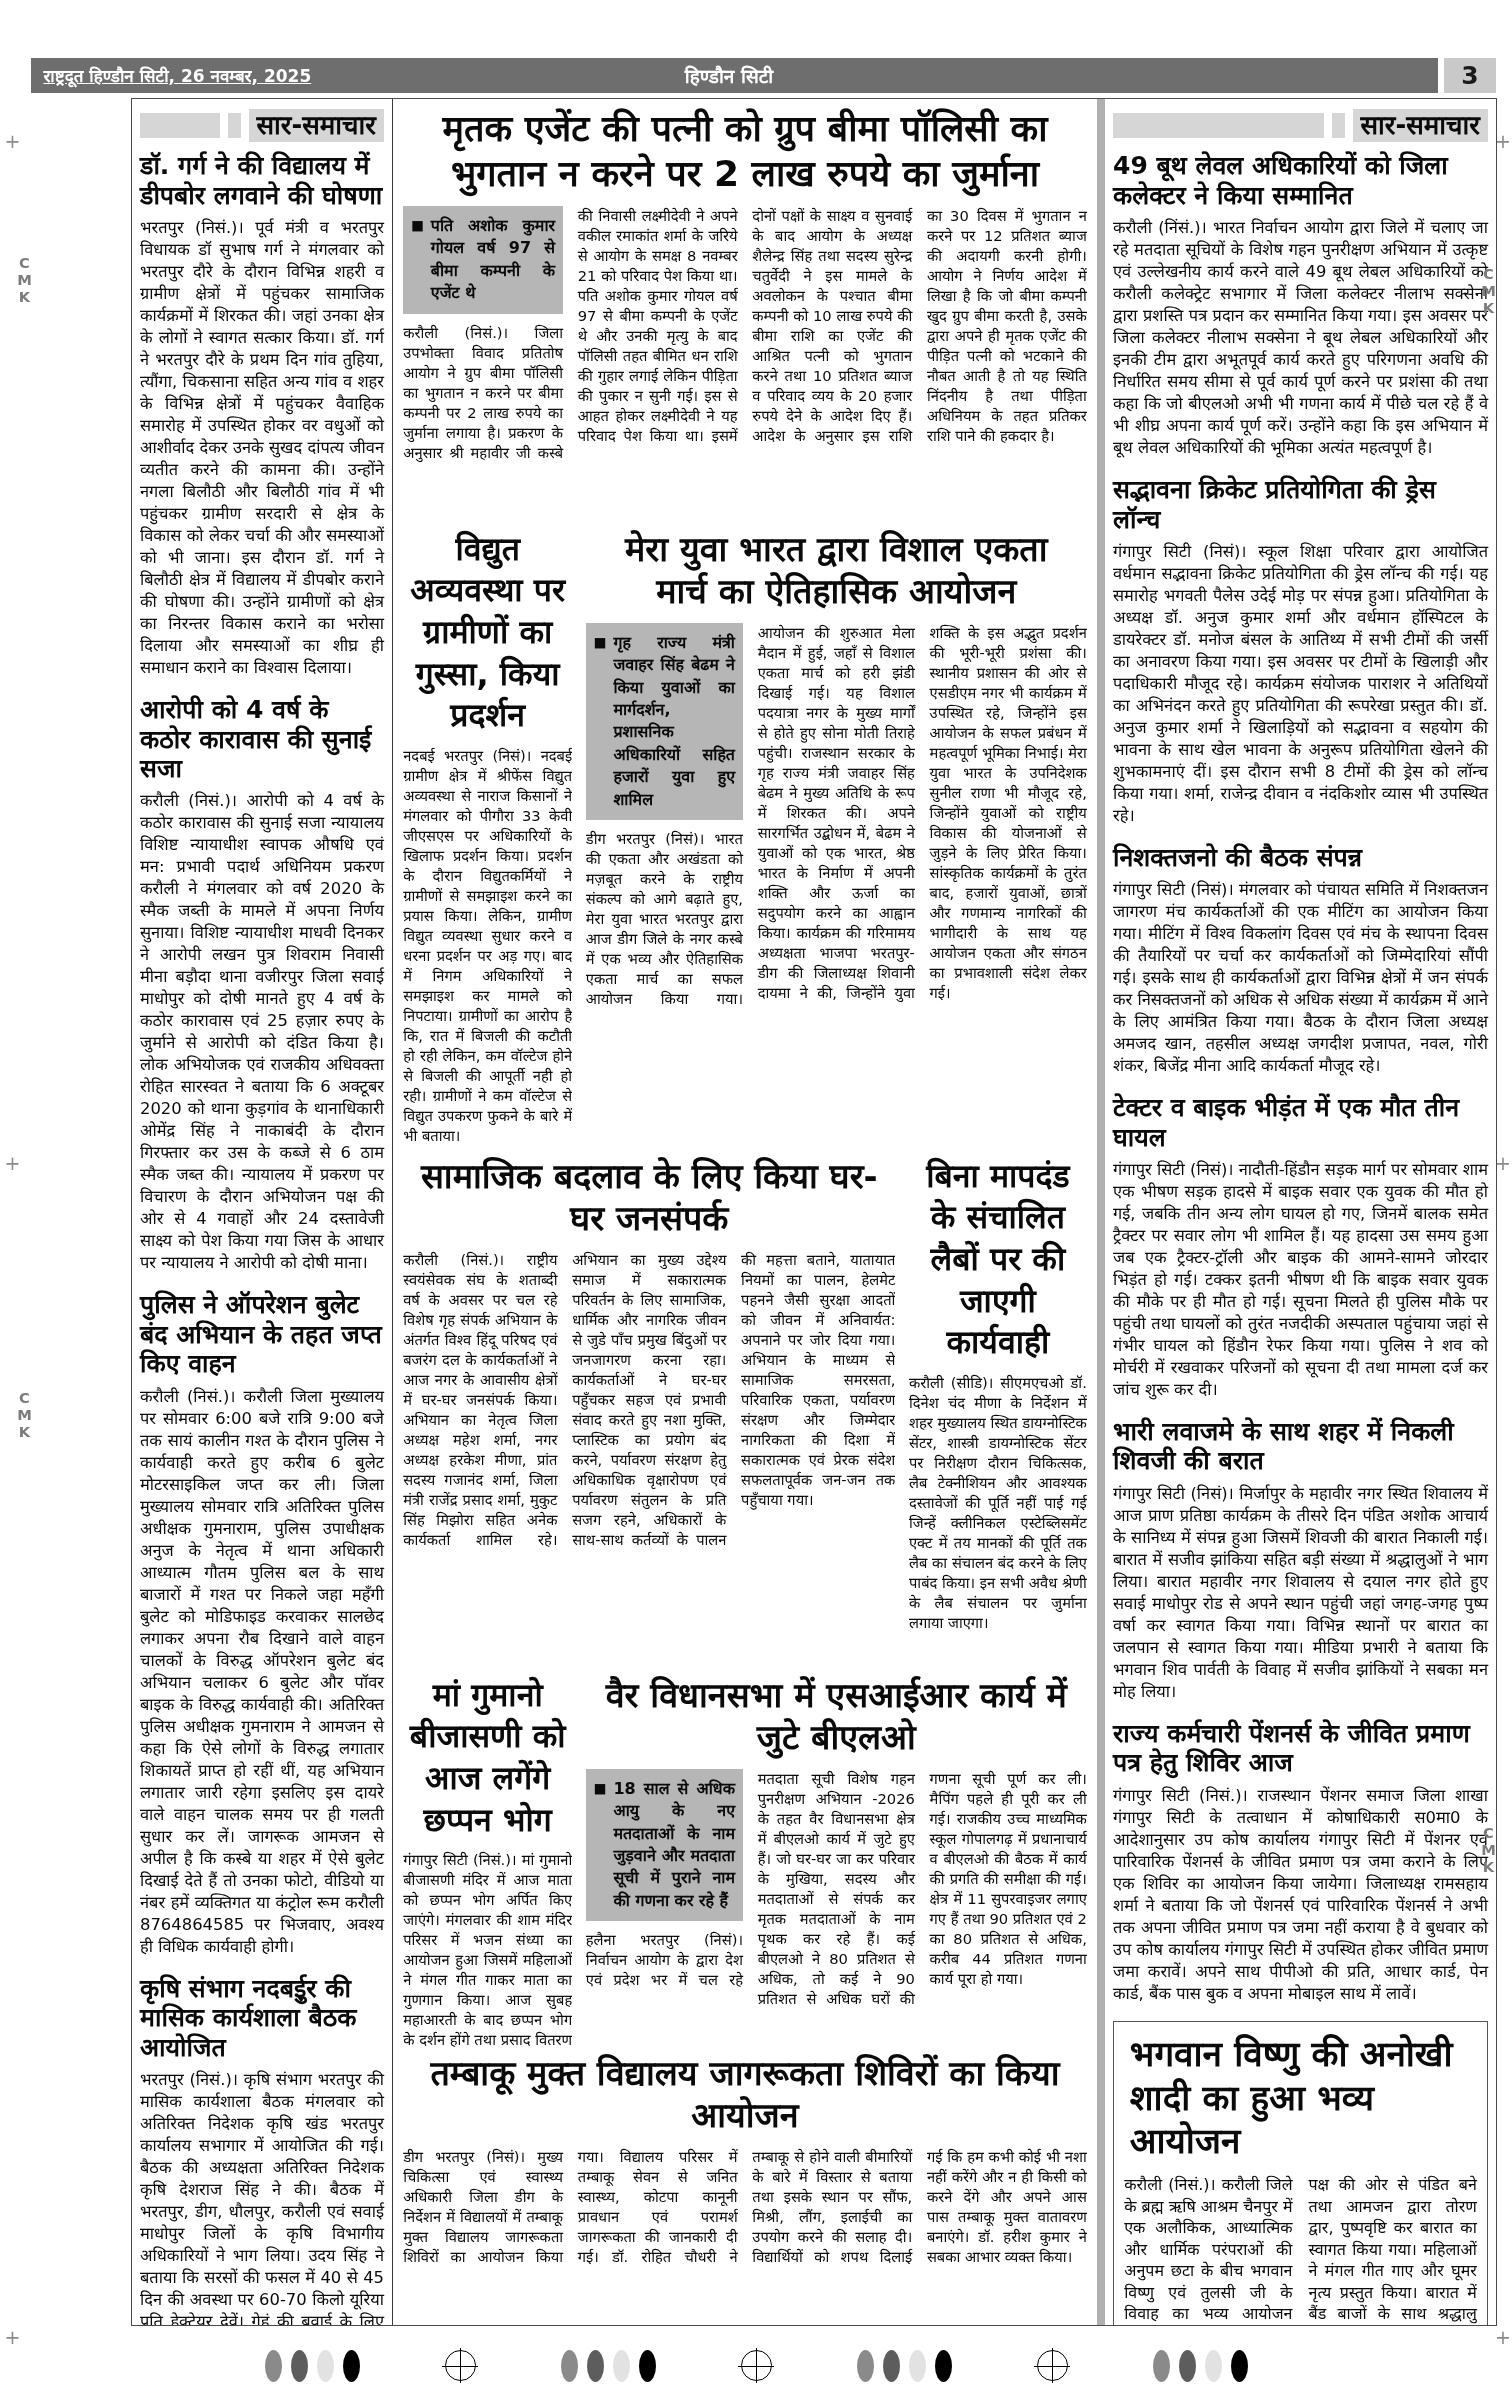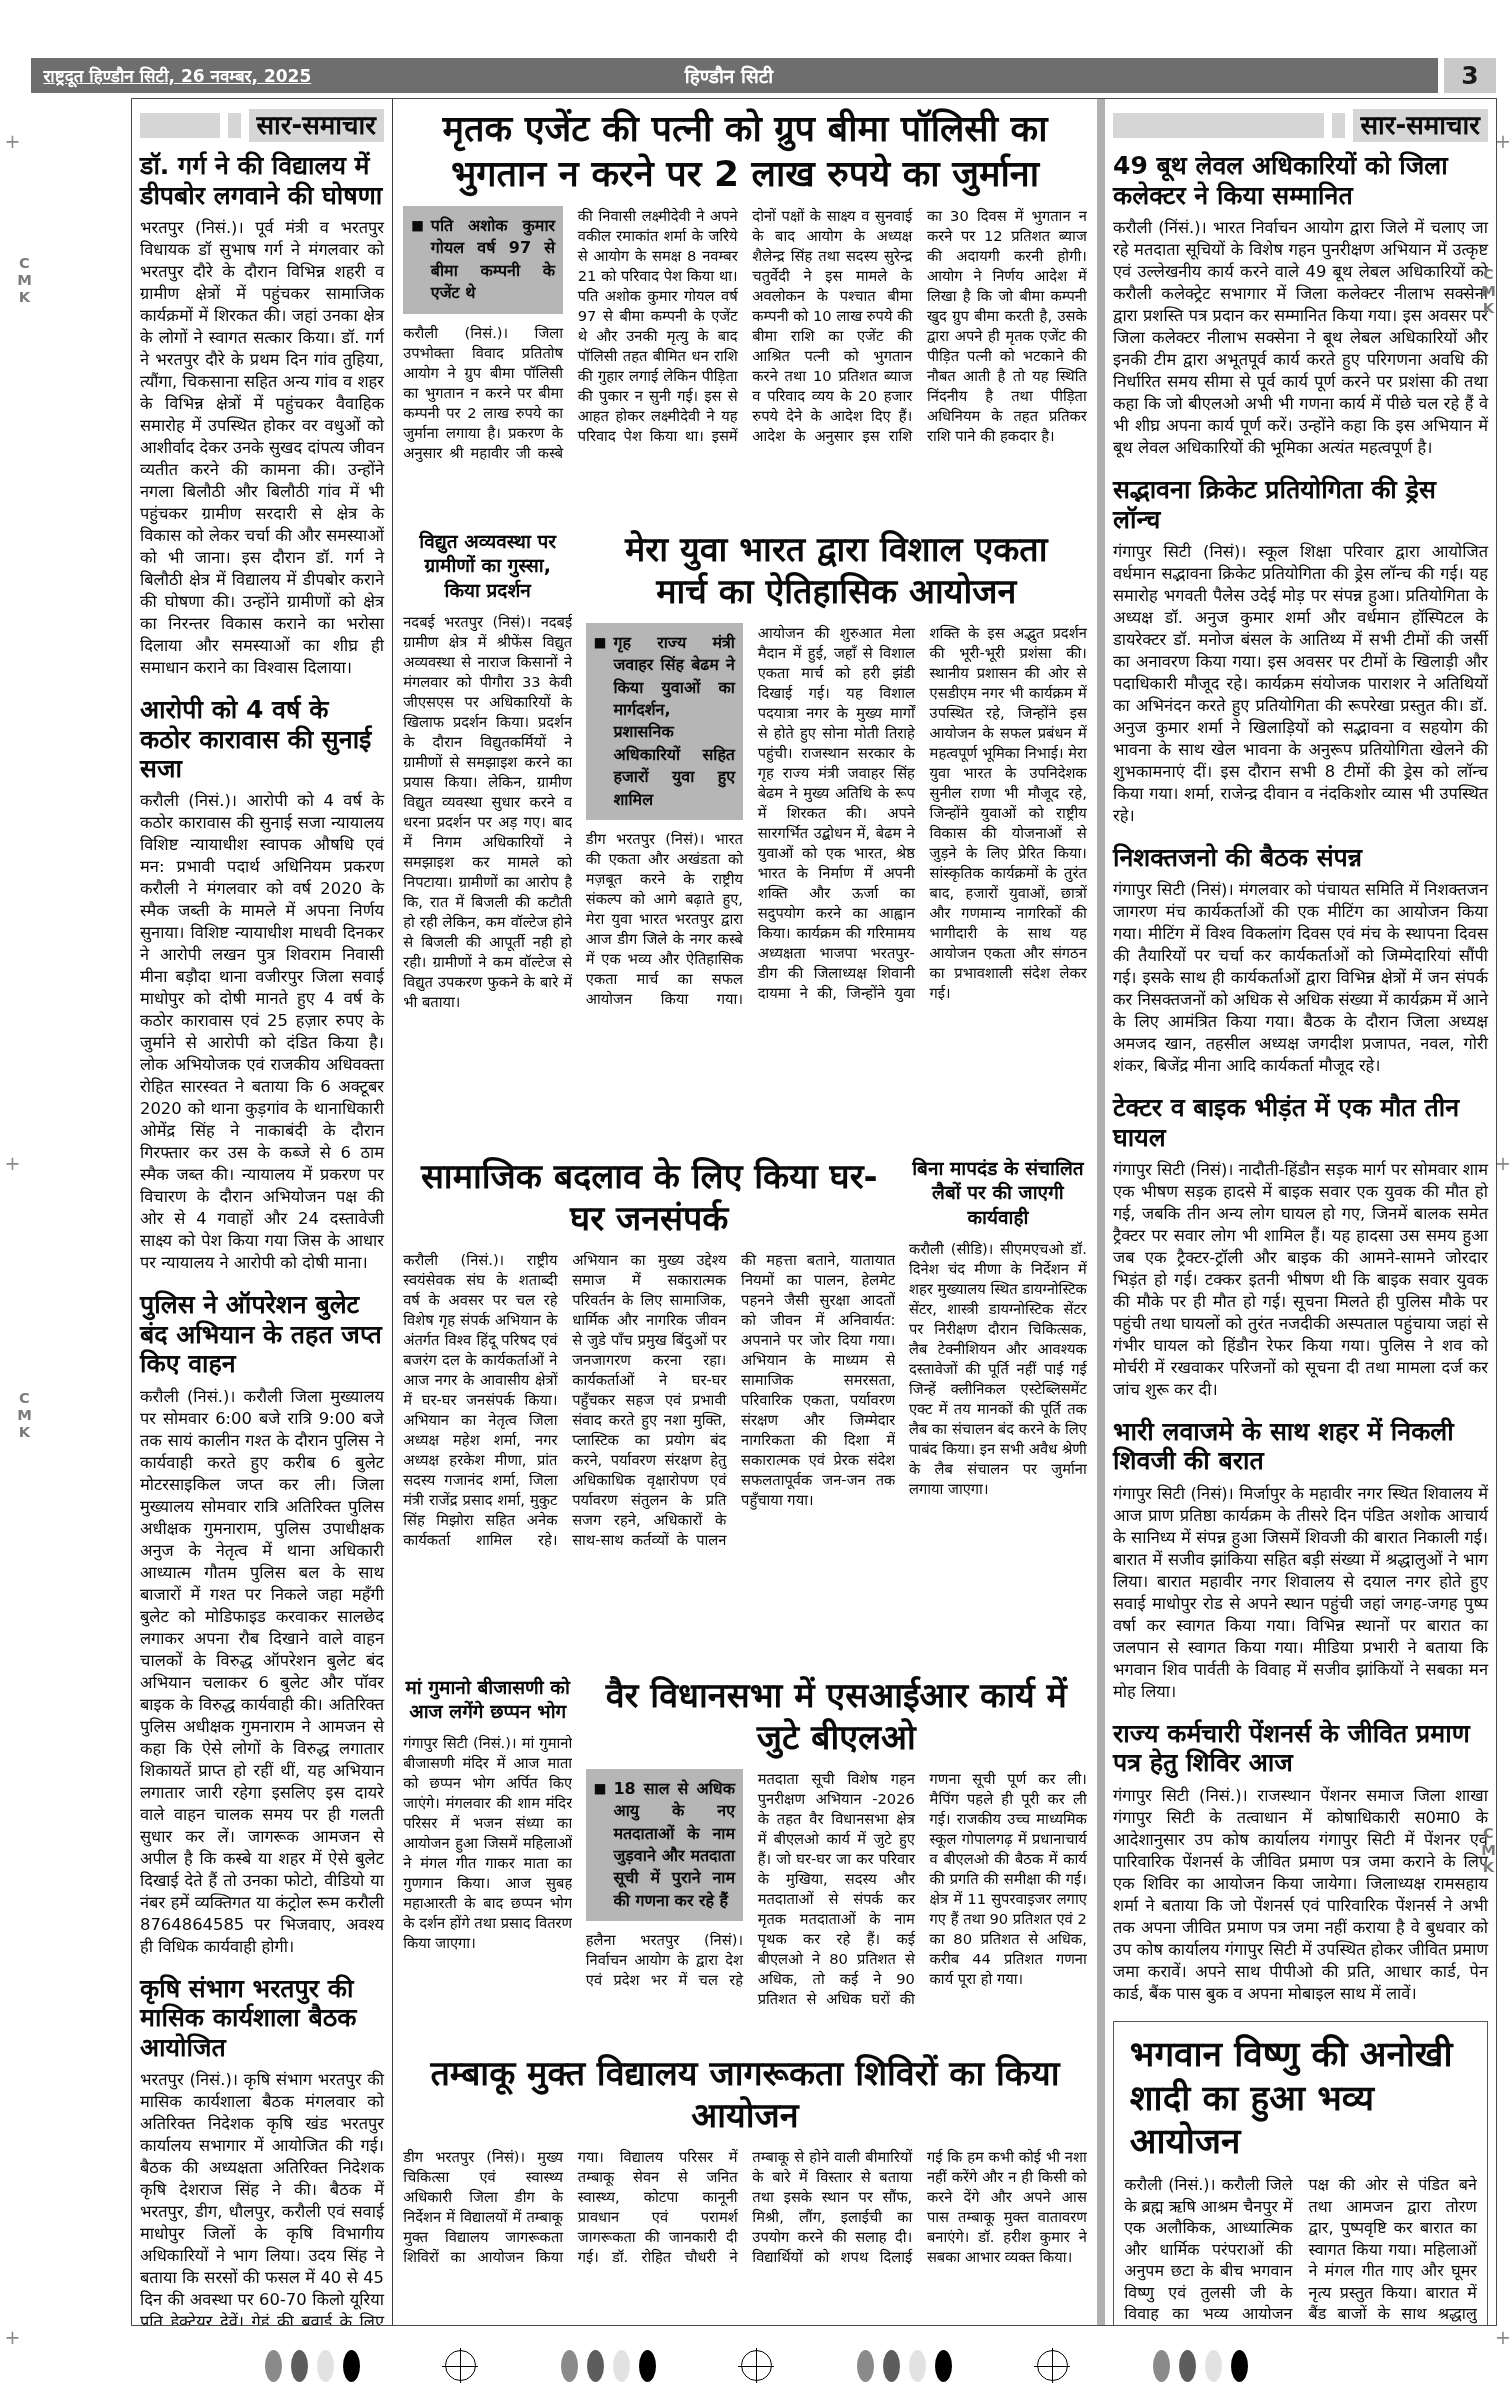--- a/index.html
+++ b/index.html
@@ -29,21 +29,21 @@
   .brief{margin-bottom:16px;}
   .brief .headline{font-size:25px;line-height:1.18;font-weight:bold;margin:0 0 6.8px 0;}
   .brief .body{font-size:16.4px;line-height:22px;text-align:justify;}
   .body strong{font-weight:normal;}
   .crow{display:flex;overflow:hidden;}
   .crow .cell{box-sizing:border-box;overflow:hidden;}
   .gutter{width:13.6px;flex:none;}
   .art .headline{font-weight:bold;text-align:center;}
   .h-hero .headline{font-size:36px;line-height:1.25;margin:3.4px 22.6px 10.2px 22.6px;}
   .h-big .headline{font-size:34px;line-height:1.25;margin:2.3px 11.3px 10.2px 11.3px;}
-  .h-med .headline{font-size:19px;line-height:1.3;margin:3.4px 2.3px 9px 2.3px;}
+  .h-med .headline{font-size:32px;line-height:1.3;margin:3.4px 2.3px 9px 2.3px;}
   .art .body{font-size:14.7px;line-height:20px;text-align:justify;}
   .cols-3 .body{column-count:3;column-gap:14.7px;}
   .cols-4 .body{column-count:4;column-gap:14.7px;}
   .note{background:#b6b6b6;padding:9px 8px;margin:0 0 9px 0;font-weight:bold;font-size:16px;
         line-height:1.4;break-inside:avoid;display:flex;gap:6.8px;}
   .note .sq{font-size:13.6px;line-height:1.6;}
   .boxed{border:1.7px solid #555;padding:9px 10.2px;margin-top:4.5px;}
   .boxed .headline{font-size:35px;line-height:1.25;font-weight:bold;text-align:left;margin:2.3px 5.6px 10.2px 5.6px;}
   .boxed .body{font-size:16px;line-height:21.5px;column-count:2;column-gap:16px;text-align:justify;}
   
@@ -85,21 +85,21 @@
         </article>
       <article class="brief">
           <div class="headline">आरोपी को 4 वर्ष के कठोर कारावास की सुनाई सजा</div>
           <div class="body"><strong>करौली (निसं.)। </strong>आरोपी को 4 वर्ष के कठोर कारावास की सुनाई सजा न्यायालय विशिष्ट न्यायाधीश स्वापक औषधि एवं मन: प्रभावी पदार्थ अधिनियम प्रकरण करौली ने मंगलवार को वर्ष 2020 के स्मैक जब्ती के मामले में अपना निर्णय सुनाया। विशिष्ट न्यायाधीश माधवी दिनकर ने आरोपी लखन पुत्र शिवराम निवासी मीना बड़ौदा थाना वजीरपुर जिला सवाई माधोपुर को दोषी मानते हुए 4 वर्ष के कठोर कारावास एवं 25 हज़ार रुपए के जुर्माने से आरोपी को दंडित किया है। लोक अभियोजक एवं राजकीय अधिवक्ता रोहित सारस्वत ने बताया कि 6 अक्टूबर 2020 को थाना कुड़गांव के थानाधिकारी ओमेंद्र सिंह ने नाकाबंदी के दौरान गिरफ्तार कर उस के कब्जे से 6 ठाम स्मैक जब्त की। न्यायालय में प्रकरण पर विचारण के दौरान अभियोजन पक्ष की ओर से 4 गवाहों और 24 दस्तावेजी साक्ष्य को पेश किया गया जिस के आधार पर न्यायालय ने आरोपी को दोषी माना।</div>
         </article>
       <article class="brief">
           <div class="headline">पुलिस ने ऑपरेशन बुलेट बंद अभियान के तहत जप्त किए वाहन</div>
           <div class="body"><strong>करौली (निसं.)। </strong>करौली जिला मुख्यालय पर सोमवार 6:00 बजे रात्रि 9:00 बजे तक सायं कालीन गश्त के दौरान पुलिस ने कार्यवाही करते हुए करीब 6 बुलेट मोटरसाइकिल जप्त कर ली। जिला मुख्यालय सोमवार रात्रि अतिरिक्त पुलिस अधीक्षक गुमनाराम, पुलिस उपाधीक्षक अनुज के नेतृत्व में थाना अधिकारी आध्यात्म गौतम पुलिस बल के साथ बाजारों में गश्त पर निकले जहा महँगी बुलेट को मोडिफाइड करवाकर सालछेद लगाकर अपना रौब दिखाने वाले वाहन चालकों के विरुद्ध ऑपरेशन बुलेट बंद अभियान चलाकर 6 बुलेट और पॉवर बाइक के विरुद्ध कार्यवाही की। अतिरिक्त पुलिस अधीक्षक गुमनाराम ने आमजन से कहा कि ऐसे लोगों के विरुद्ध लगातार शिकायतें प्राप्त हो रहीं थीं, यह अभियान लगातार जारी रहेगा इसलिए इस दायरे वाले वाहन चालक समय पर ही गलती सुधार कर लें। जागरूक आमजन से अपील है कि कस्बे या शहर में ऐसे बुलेट दिखाई देते हैं तो उनका फोटो, वीडियो या नंबर हमें व्यक्तिगत या कंट्रोल रूम करौली 8764864585 पर भिजवाए, अवश्य ही विधिक कार्यवाही होगी।</div>
         </article>
       <article class="brief">
-          <div class="headline">कृषि संभाग भरतपुर की मासिक कार्यशाला बैठक आयोजित</div>
+          <div class="headline">कृषि संभाग नदबईुर की मासिक कार्यशाला बैठक आयोजित</div>
           <div class="body"><strong>भरतपुर (निसं.)। </strong>कृषि संभाग भरतपुर की मासिक कार्यशाला बैठक मंगलवार को अतिरिक्त निदेशक कृषि खंड भरतपुर कार्यालय सभागार में आयोजित की गई। बैठक की अध्यक्षता अतिरिक्त निदेशक कृषि देशराज सिंह ने की। बैठक में भरतपुर, डीग, धौलपुर, करौली एवं सवाई माधोपुर जिलों के कृषि विभागीय अधिकारियों ने भाग लिया। उदय सिंह ने बताया कि सरसों की फसल में 40 से 45 दिन की अवस्था पर 60-70 किलो यूरिया प्रति हेक्टेयर देवें। गेहूं की बुवाई के लिए 50 किलो डीएपी, 50 किलो फास्फोरस व 120 किलो पोटाश प्रति हेक्टेयर उपयोग करें। गेहूं के लिए 400, 500 बीज मात्रा तथा सब्जियों के लिए 150, 200 ग्राम बीज प्रति हेक्टेयर की सिफारिश की गई। पूसा उन्नत, अर्का बंड आदि उन्नत किस्मों की बुवाई करने की सलाह दी गई। श्री पी.डी. मीना ने सभी फसलों की वैज्ञानिक खेती के बारे में बताया।</div>
         </article>
 
     </div>
 
     <div class="band band-center">
 
       <div class="crow" style="height:423px;">
         <div class="cell art h-hero cols-4" style="width:100%;">
             <div class="headline">मृतक एजेंट की पत्नी को ग्रुप बीमा पॉलिसी का भुगतान न करने पर 2 लाख रुपये का जुर्माना</div>

